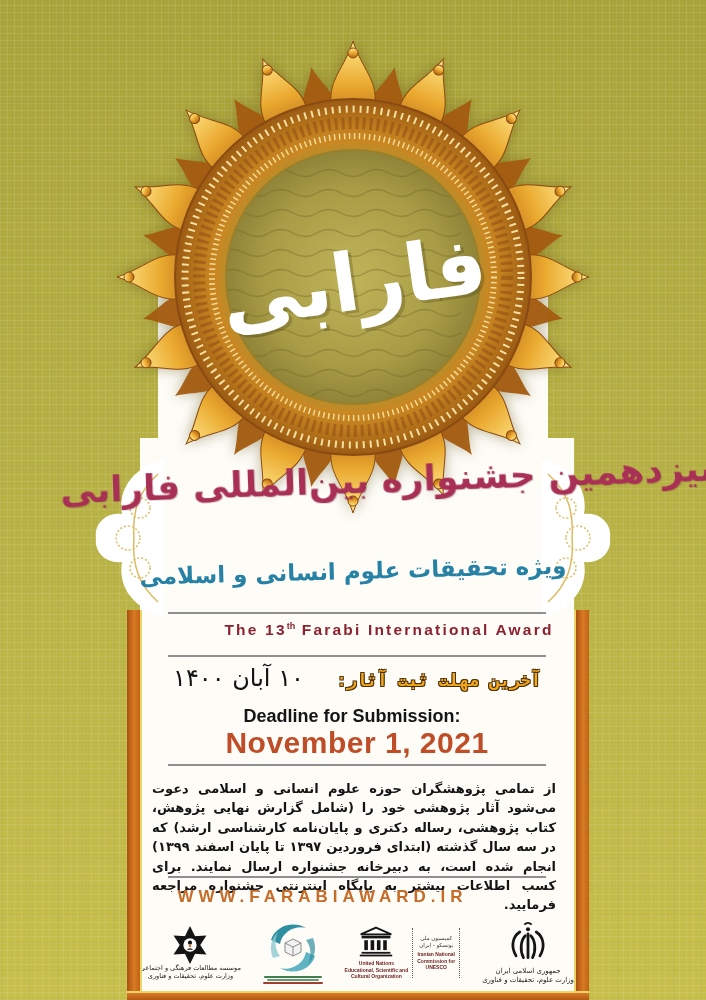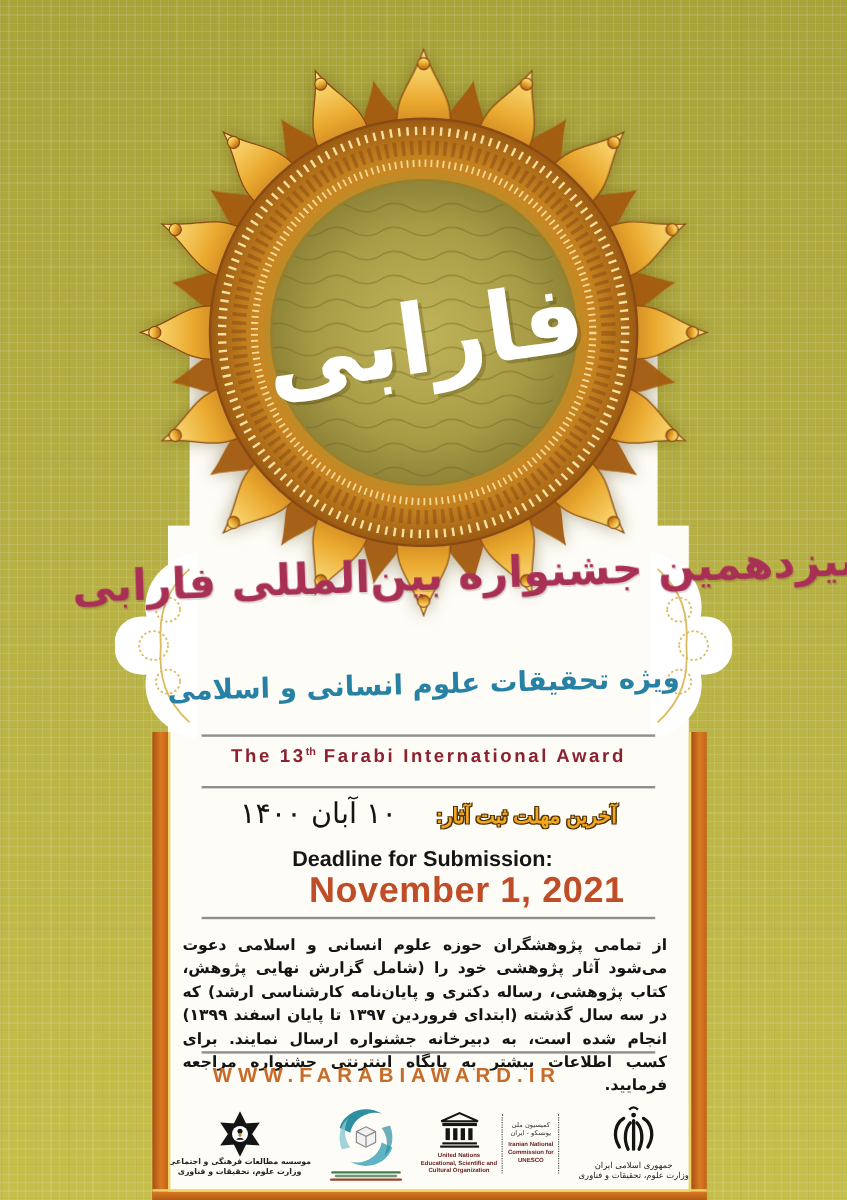--- a/index.html
+++ b/index.html
@@ -30,40 +30,40 @@
     background:linear-gradient(180deg,#d97a24,#a8500f);border-top:2px solid #ecd468;}
   .fa-title{position:absolute;left:60px;right:60px;top:460px;text-align:center;
     font-family:"DejaVu Sans",sans-serif;font-weight:bold;font-size:36px;color:#a93055;
     transform:rotate(-2deg);white-space:nowrap;text-shadow:1px 1px 0 rgba(0,0,0,.12);}
   .fa-subtitle{position:absolute;left:60px;right:60px;top:558px;text-align:center;
     font-family:"DejaVu Sans",sans-serif;font-weight:bold;font-size:23px;color:#2781a5;
     transform:rotate(-1.5deg);white-space:nowrap;}
   .rule{position:absolute;left:168px;width:378px;height:0;border-top:2px solid #8f8f8f;}
   .rule.r1{top:612px}.rule.r2{top:655px}.rule.r3{top:764px}.rule.r4{top:876px}
   .en-title{position:absolute;left:140px;width:434px;top:617px;text-align:center;
-    color:#8c2130;font-weight:bold;font-size:15.5px;letter-spacing:2.2px;line-height:18px;}
+    color:#8c2130;font-weight:bold;font-size:15.5px;letter-spacing:2.2px;line-height:18px;padding-left:32px;}
   .en-title sup{font-size:9px;letter-spacing:0;}
   .deadline-fa{position:absolute;left:140px;width:434px;top:664px;text-align:center;direction:rtl;}
-  .deadline-fa .lbl{font-family:Liberation Sans, sans-serif;font-weight:bold;font-size:17px;color:#f2a71d;
+  .deadline-fa .lbl{font-family:Liberation Mono, monospace;font-weight:bold;font-size:17px;color:#f2a71d;
     text-shadow:-1px -1px 0 #4a2f08,1px -1px 0 #4a2f08,-1px 1px 0 #4a2f08,1px 1px 0 #4a2f08;margin-top:34px;}
   .deadline-fa .dt{font-family:"DejaVu Sans",sans-serif;font-size:24px;color:#141414;margin-right:28px;}
   .deadline-en-label{position:absolute;left:140px;width:424px;top:706px;text-align:center;
     font-weight:bold;font-size:18px;color:#151515;}
   .deadline-en-date{position:absolute;left:140px;width:434px;top:726px;text-align:center;
-    font-weight:bold;font-size:30px;color:#bf4e28;letter-spacing:.5px;padding-left:32px;}
+    font-weight:bold;font-size:30px;color:#bf4e28;letter-spacing:.5px;}
   .invitation{position:absolute;left:152px;width:404px;top:779px;direction:rtl;
     font-family:"DejaVu Sans",sans-serif;font-weight:bold;font-size:13px;line-height:19.4px;
     color:#141414;text-align:justify;}
   .website{position:absolute;left:140px;width:365px;top:887px;text-align:center;
     font-weight:bold;font-size:17px;letter-spacing:5px;color:#c76b28;}
   .logos{position:absolute;left:138px;top:916px;width:438px;height:74px;
     display:flex;align-items:center;justify-content:space-between;padding:0 2px;box-sizing:border-box;}
   .logo{display:flex;flex-direction:column;align-items:center;justify-content:center;}
   .cap{font-family:"DejaVu Sans",sans-serif;color:#222;text-align:center;line-height:1.25;}
-  .cap.tiny{font-size:6.5px;font-weight:bold;}
+  .cap.tiny{font-size:6.5px;}
   .cap.seal-cap{font-size:10.5px;margin-top:2px;}
   .cap.iran-cap{font-size:7px;margin-top:2px;text-align:center;}
   .unesco-box{display:flex;align-items:center;gap:4px;}
   .unesco-col{display:flex;flex-direction:column;align-items:center;}
   .u-cap{font-size:5px;font-weight:bold;color:#6b1d1d;text-align:center;line-height:1.3;margin-top:2px;}
   .u-fa{font-family:"DejaVu Sans",sans-serif;font-size:5.5px;color:#333;text-align:center;line-height:1.3;}
   .dotline{height:50px;border-left:1px dotted #555;}
   .swirl-caps{margin-top:2px;display:flex;flex-direction:column;gap:1.5px;align-items:center;}
   .swirl-caps i{display:block;height:1.5px;border-radius:1px;}
   .swirl-caps .g1{width:58px;background:#3f7f4f;}

